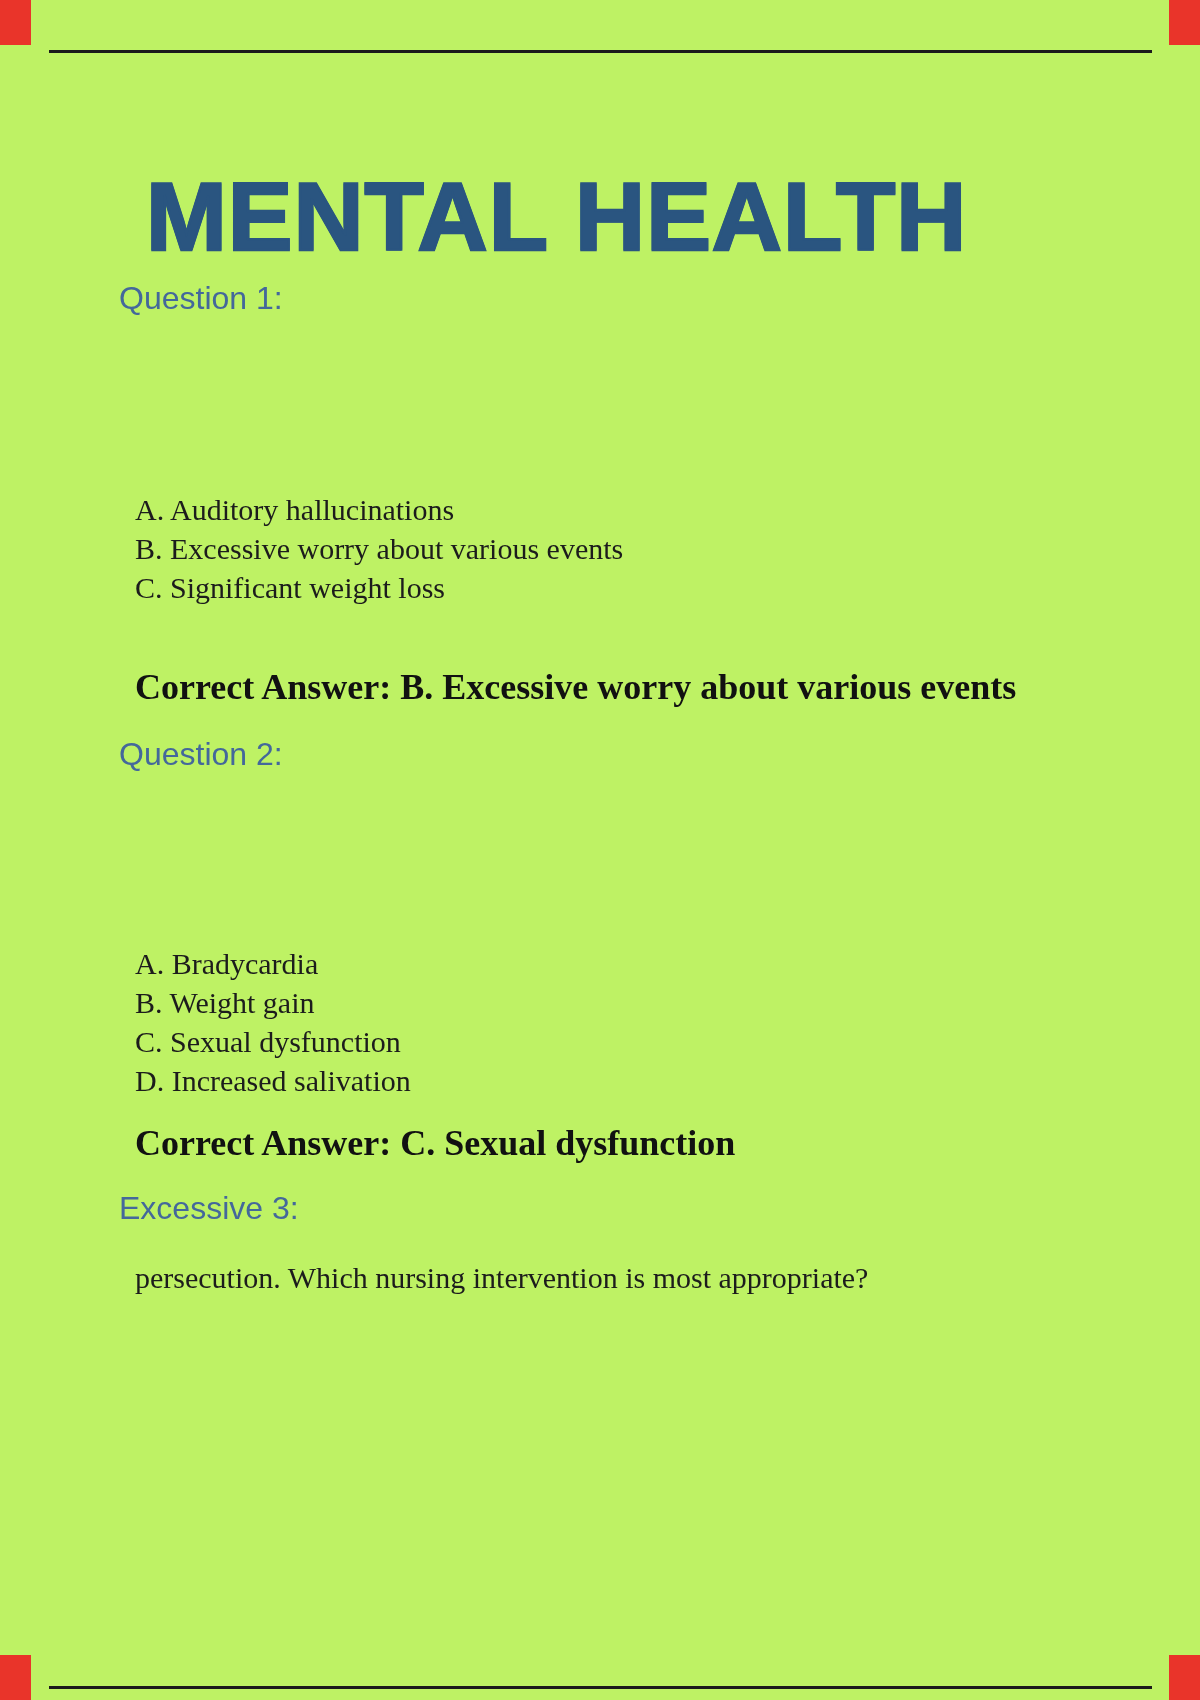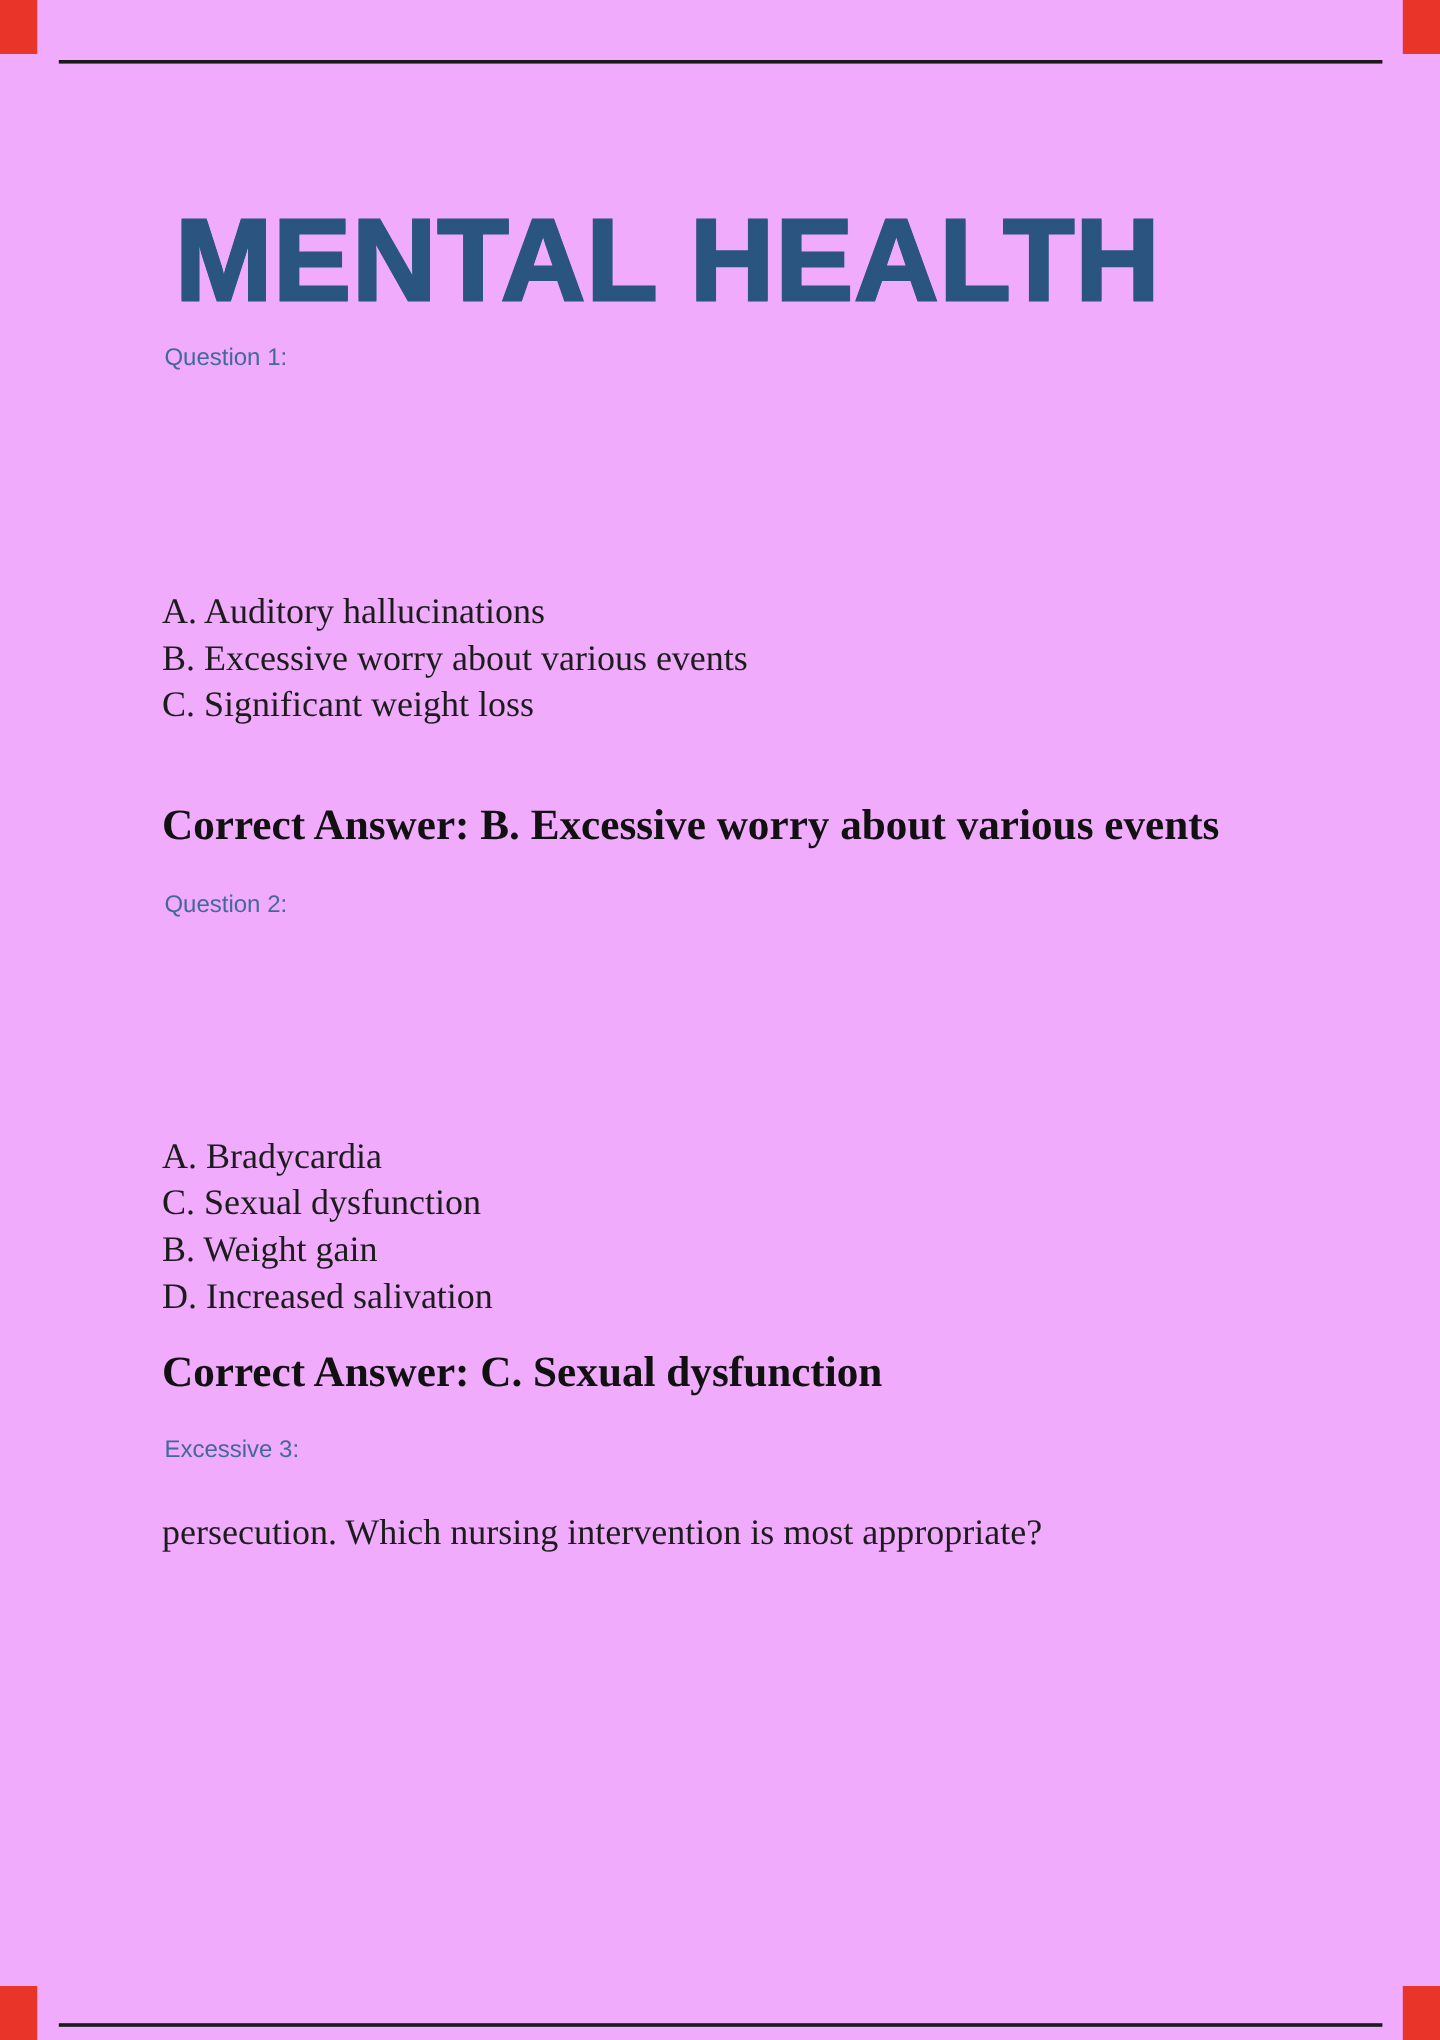--- a/index.html
+++ b/index.html
@@ -1,19 +1,19 @@
 <!DOCTYPE html>
 <html><head>
 <meta charset="utf-8">
 <style>
   html, body { margin:0; padding:0; background:#ffffff; }
   .page {
     position:relative;
     width:1200px; height:1700px;
-    background:#f0abfc;
+    background:#bef264;
     overflow:hidden;
     font-family:"Liberation Serif", serif;
   }
   .rule {
     position:absolute;
     left:49px; width:1103px; height:3px;
     background:#1b1b1b;
   }
   .rule.top { top:50px; }
   .rule.bottom { top:1686px; }
@@ -34,23 +34,23 @@
     font-size:97px;
     line-height:1;
     letter-spacing:1px;
     color:#2a5580;
     -webkit-text-stroke:2.5px #2a5580;
     text-shadow: 1px 0 0 #2a5580, -1px 0 0 #2a5580, 0 1px 0 #2a5580;
     white-space:nowrap;
   }
   .q-heading {
     position:absolute;
-    left:137px;
+    left:119px;
     font-family:"Liberation Sans", sans-serif;
-    font-size:20px;
+    font-size:32px;
     line-height:32px;
     color:#44689b;
     white-space:nowrap;
   }
   .q-text, .q-options {
     position:absolute;
     left:135px;
     font-size:30px;
     line-height:39px;
     color:#1c1c1c;
@@ -85,22 +85,22 @@
   <div class="q-options" style="top:490px">
     <div>A. Auditory hallucinations</div>
     <div>B. Excessive worry about various events</div>
     <div>C. Significant weight loss</div>
   </div>
   <div class="q-answer" style="top:668px">Correct Answer: B. Excessive worry about various events</div>
 
   <div class="q-heading" style="top:738px">Question 2:</div>
   <div class="q-options" style="top:944px">
     <div>A. Bradycardia</div>
+    <div>B. Weight gain</div>
     <div>C. Sexual dysfunction</div>
-    <div>B. Weight gain</div>
     <div>D. Increased salivation</div>
   </div>
   <div class="q-answer" style="top:1124px">Correct Answer: C. Sexual dysfunction</div>
 
   <div class="q-heading" style="top:1192px">Excessive 3:</div>
   <div class="q-text" style="top:1258px">
     <div>persecution. Which nursing intervention is most appropriate?</div>
   </div>
 
 </div>

